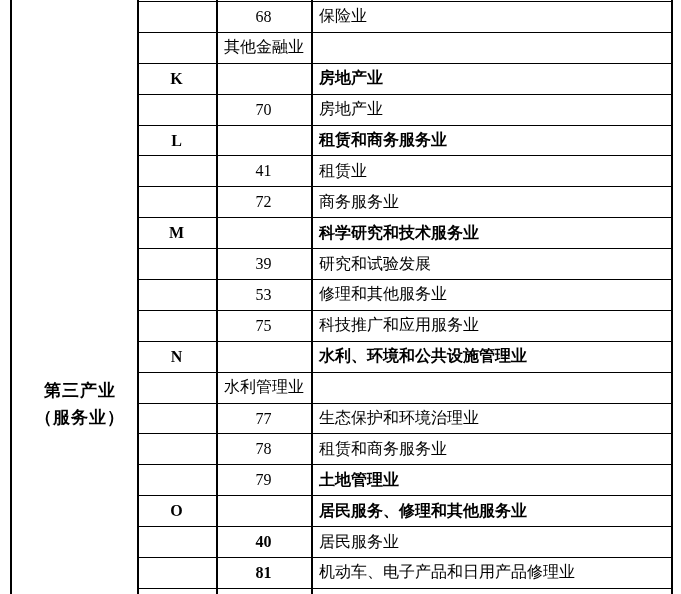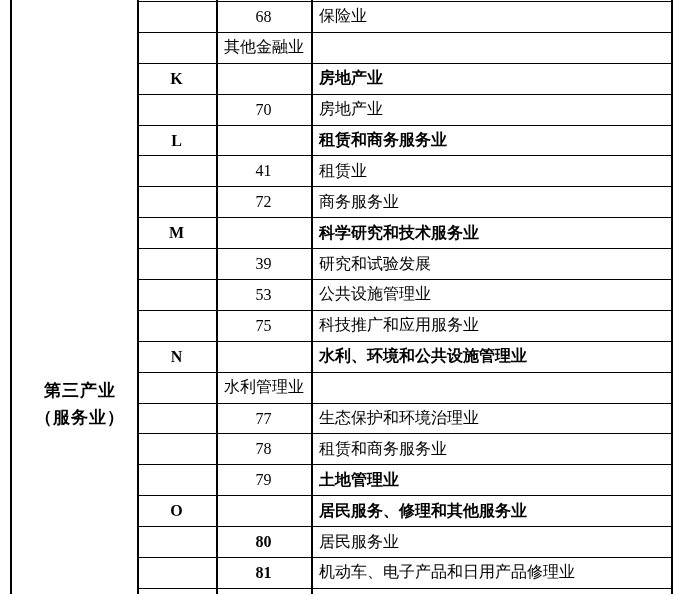--- a/index.html
+++ b/index.html
@@ -148,21 +148,21 @@
 
   <div class="row">
     <div class="cell-letter"></div>
     <div class="cell-code">39</div>
     <div class="cell-name">研究和试验发展</div>
   </div>
 
   <div class="row">
     <div class="cell-letter"></div>
     <div class="cell-code">53</div>
-    <div class="cell-name">公共设施管理业</div>
+    <div class="cell-name">修理和其他服务业</div>
   </div>
 
   <div class="row">
     <div class="cell-letter"></div>
     <div class="cell-code">75</div>
     <div class="cell-name">科技推广和应用服务业</div>
   </div>
 
   <div class="row">
     <div class="cell-letter bold">N</div>
@@ -194,21 +194,21 @@
   </div>
 
   <div class="row">
     <div class="cell-letter bold">O</div>
     <div class="cell-code"></div>
     <div class="cell-name bold">居民服务、修理和其他服务业</div>
   </div>
 
   <div class="row">
     <div class="cell-letter"></div>
-    <div class="cell-code bold">80</div>
+    <div class="cell-code bold">40</div>
     <div class="cell-name">居民服务业</div>
   </div>
 
   <div class="row">
     <div class="cell-letter"></div>
     <div class="cell-code bold">81</div>
     <div class="cell-name">机动车、电子产品和日用产品修理业</div>
   </div>
 <div class="row-cap"></div>
   </div>

